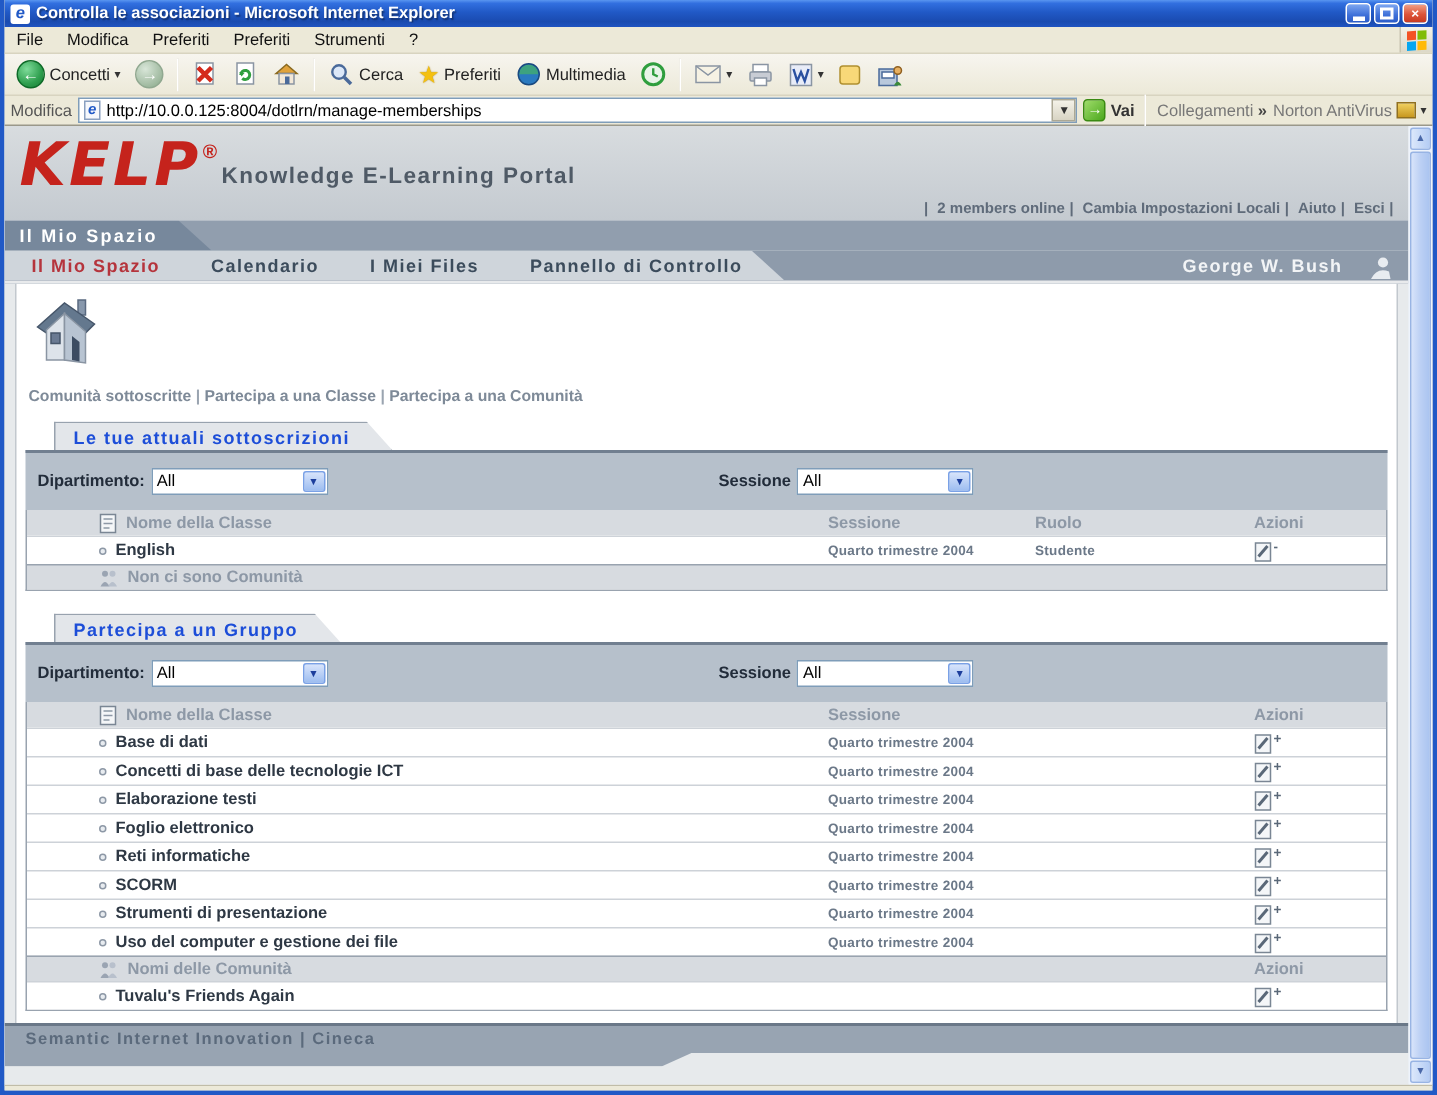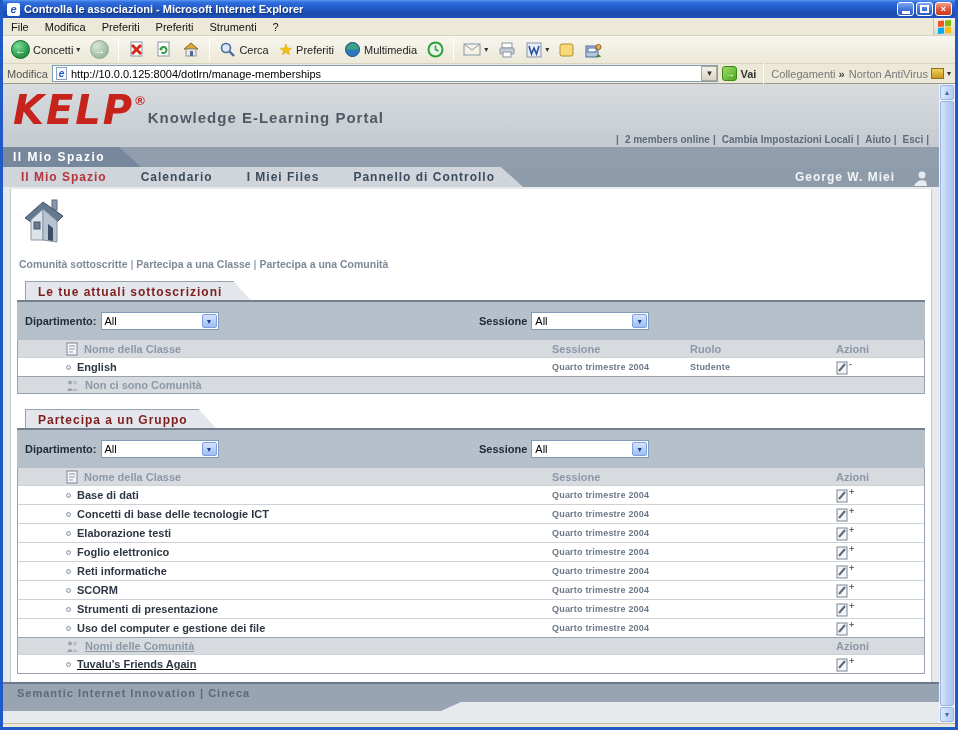--- a/index.html
+++ b/index.html
@@ -108,42 +108,42 @@
   .user-icon{ position:absolute; right:10px; top:3px; }
 
   
   .content{ margin:0 7px; background:#fff; border-left:1px solid #c2c8ce; border-right:1px solid #c2c8ce; padding:4px 0 8px; }
   .home-icon{ margin:3px 0 0 8px; display:block; }
   .breadcrumb{ margin:12px 0 10px 8px; font-size:10.5px; font-weight:bold; color:#7e8a98; }
   .breadcrumb a{ color:#7e8a98; text-decoration:none; }
   .crumb:not(:last-child)::after{ content:" | "; color:#9aa4b0; }
 
   .section{ margin:4px 6px 0; }
-  .section-tab{ display:inline-block; margin-left:8px; background:#e3e6ea; border:1px solid #98a2ae; border-bottom:none;
+  .section-tab{ display:inline-block; margin-left:19px; background:#e3e6ea; border:1px solid #98a2ae; border-bottom:none;
     clip-path:polygon(0 0,calc(100% - 18px) 0,100% 100%,0 100%);
-    padding:3px 28px 2px 12px; font-size:12px; font-weight:bold; letter-spacing:1px; color:#7f1d1d; position:relative; top:1px; }
+    padding:3px 28px 2px 12px; font-size:12px; font-weight:bold; letter-spacing:1px; color:#1d4ed8; position:relative; top:1px; }
   .filter-bar{ background:#b6c0cb; border-top:2px solid #717f90; height:40px; position:relative;
     display:flex; align-items:center; padding-left:8px; }
   .flabel{ font-size:11px; font-weight:bold; color:#222c3a; margin-right:4px; }
   .fgroup2{ position:absolute; left:462px; display:flex; align-items:center; }
   .xp-select{ width:118px; height:18px; background:#fff; border:1px solid #7f9db9; position:relative;
     font-size:11px; color:#000; line-height:16px; padding-left:3px; }
   .xp-select .selbtn{ position:absolute; right:1px; top:1px; bottom:1px; width:15px; border-radius:2px;
     background:linear-gradient(180deg,#d8e4fb,#9dbdf0); border:1px solid #7aa1e6; color:#1c3e9c;
     font-size:7px; text-align:center; line-height:13px; }
 
   .grid{ border:1px solid #99a3af; border-top:none; background:#fff; }
   .t-row{ display:flex; align-items:center;padding-left:40px; }
   .t-head{ height:17px; background:#d7dbe0; color:#8d98a6; font-weight:bold; font-size:11px; }
   .t-data{ height:19px; border-top:1px solid #cdd2d8; background:#fff; }
   .col-name{ flex:0 0 494px; display:flex; align-items:center; padding-left:8px; gap:6px; }
   .col-session{ flex:0 0 138px; }
   .col-role{ flex:0 0 140px; }
   .col-session2{ flex:0 0 278px; }
-  .col-namewide{ flex:0 0 772px; display:flex; align-items:center; padding-left:8px; gap:6px;text-decoration:underline; }
+  .col-namewide{ flex:0 0 772px; display:flex; align-items:center; padding-left:8px; gap:6px; }
   .col-actions{ flex:1; display:flex; align-items:center; padding-left:6px; }
   .cls-link{ font-size:11px; font-weight:bold; color:#2e3844; text-decoration:none; }
   .small-val{ font-size:9px; font-weight:bold; color:#6b7888; letter-spacing:.2px; }
   .bullet{ width:5px; height:5px; border-radius:50%; border:1px solid #8d98a6; background:#e8ecf0; flex:0 0 auto; }
   .hicon{ flex:0 0 auto; }
   .act{ display:inline-flex; align-items:flex-start; text-decoration:none; }
   .act .sign{ font-size:9px; font-weight:bold; color:#5a6878; line-height:8px; }
 
   
   .footer{ margin-top:0; position:relative; }
@@ -323,21 +323,21 @@
         <span class="space-tab">Il Mio Spazio</span>
       </div>
 
       <div class="nav-bar">
         <span class="nav-left">
           <a href="#" class="nav-tab active">Il Mio Spazio</a>
           <a href="#" class="nav-tab">Calendario</a>
           <a href="#" class="nav-tab">I Miei Files</a>
           <a href="#" class="nav-tab">Pannello di Controllo</a>
         </span>
-        <span class="nav-user">George W. Miei</span>
+        <span class="nav-user">George W. Bush</span>
         <span class="user-icon">
           <svg class="icon-svg" width="20" height="16" viewBox="0 0 20 16">
               <circle cx="13" cy="5" r="3.4" fill="#e8ecf0"></circle>
               <path d="M5 16 q4 -8 12 -5 l1 5 z" fill="#e8ecf0"></path>
             </svg>
         </span>
       </div>
 
       <div class="content">
 

